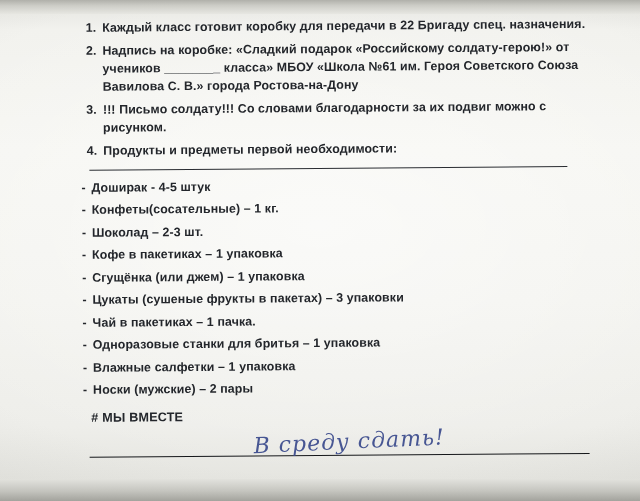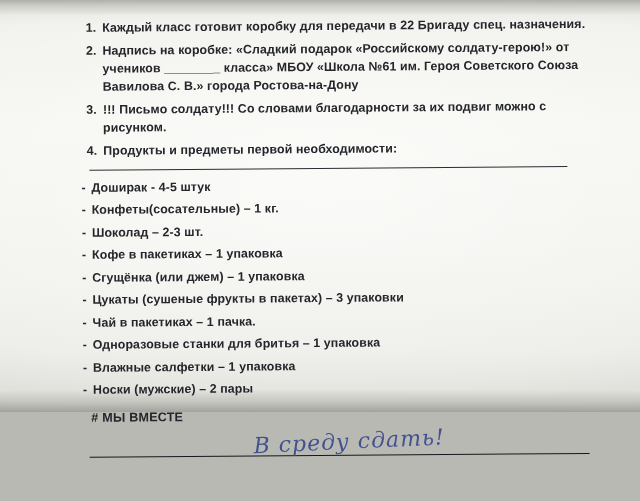--- a/index.html
+++ b/index.html
@@ -11,21 +11,21 @@
     height: 501px;
     overflow: hidden;
     background: #b9b9b4;
     font-family: "Liberation Sans", sans-serif;
   }
   #sheet {
     position: absolute;
     left: 0;
     top: 0;
     width: 640px;
-    height: 412px;
+    height: 501px;
     background:
       linear-gradient(180deg, #d8d8d2 0%, #e9e9e4 2%, #f2f2ee 6%, #f6f6f2 30%, #f3f3ef 60%, #eeeeea 85%, #e4e4df 97%, #d2d2cc 100%);
   }
   
   #sheet::before {
     content: "";
     position: absolute;
     inset: 0;
     background:
       radial-gradient(130% 90% at 50% 45%, rgba(255,255,255,0.55) 0%, rgba(255,255,255,0.0) 55%, rgba(120,120,115,0.18) 100%);

